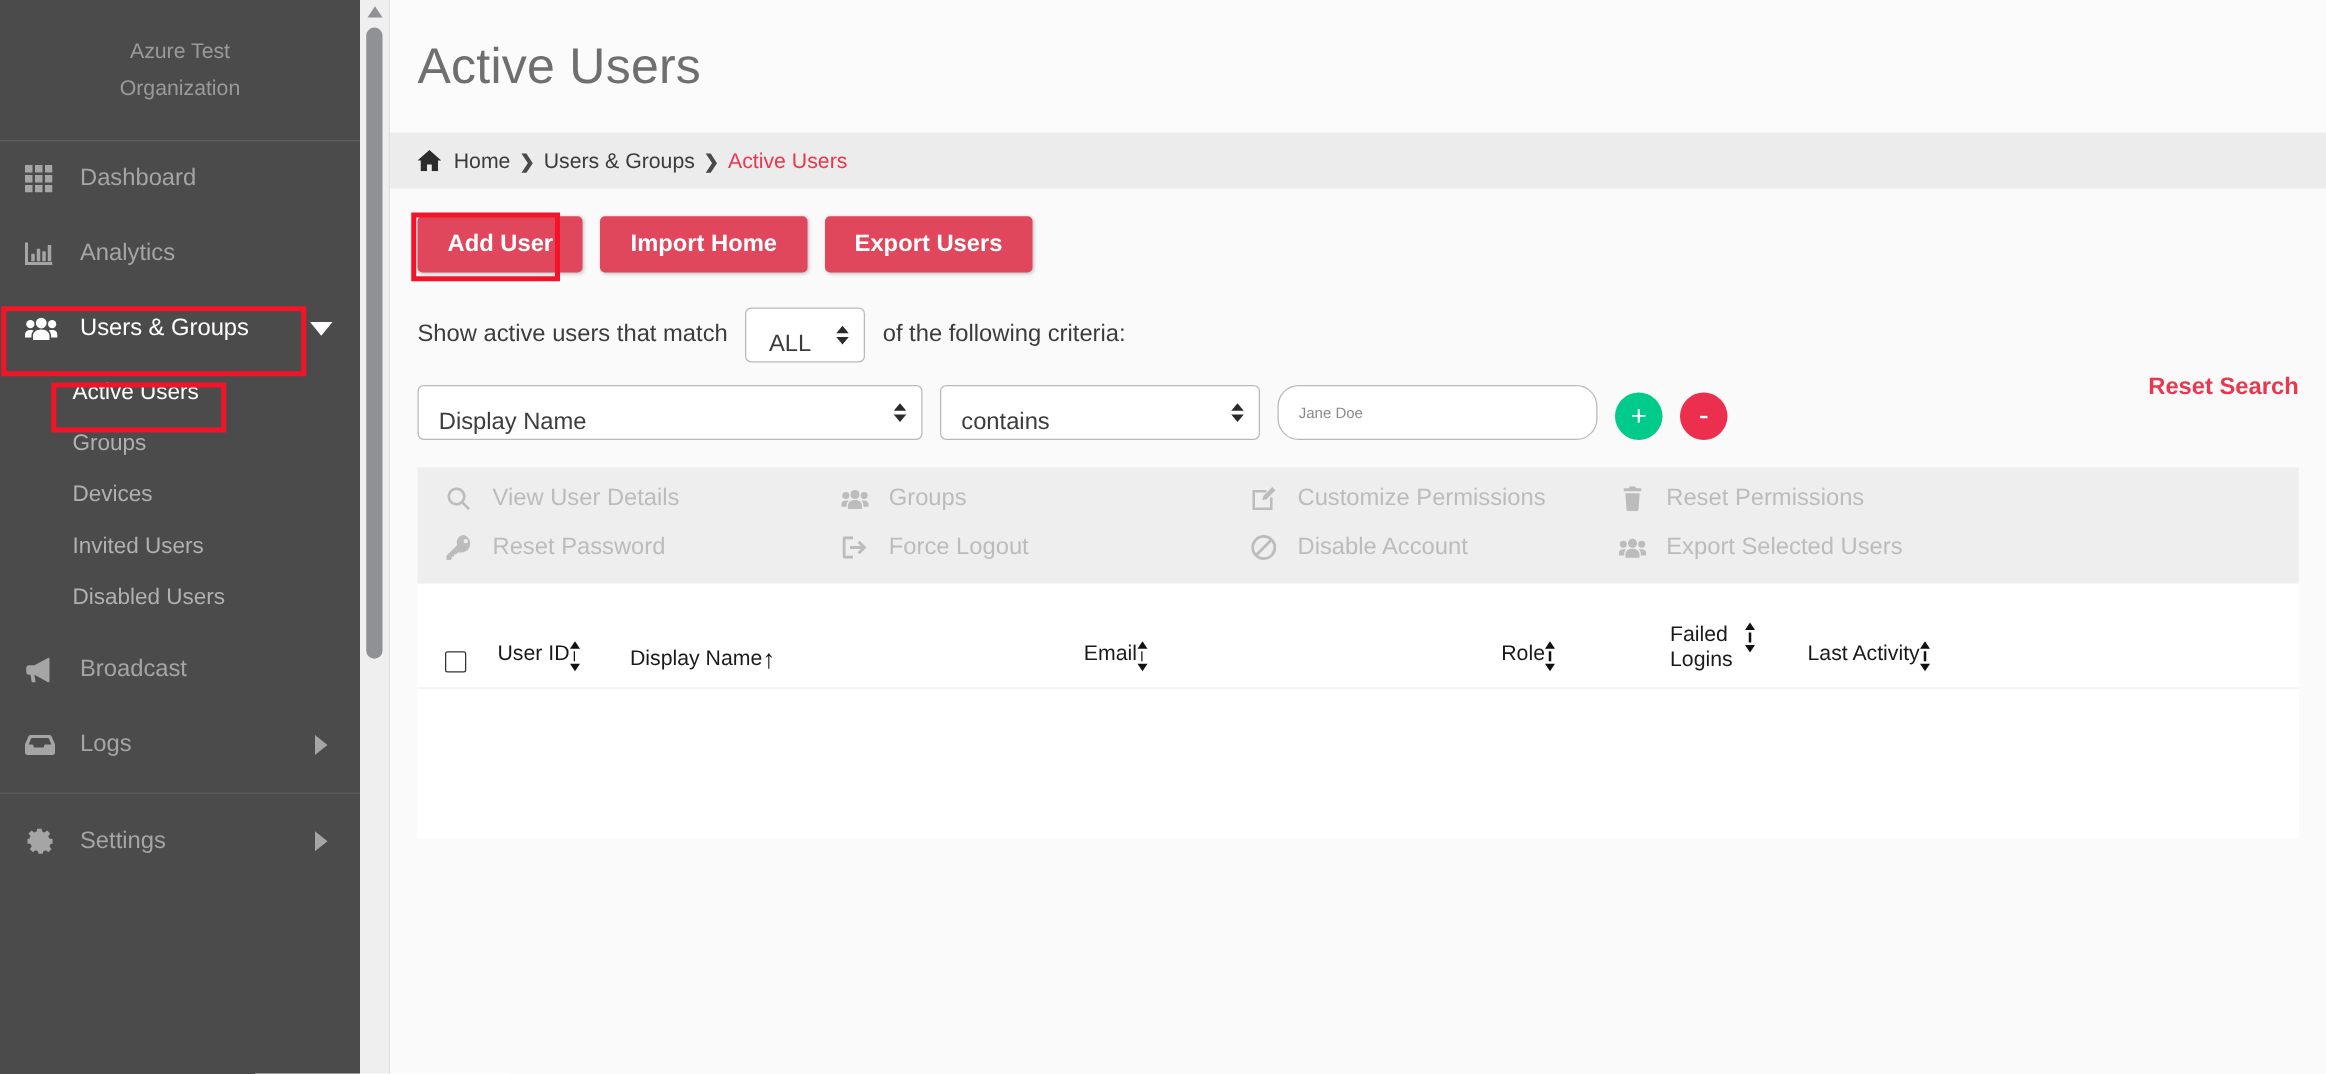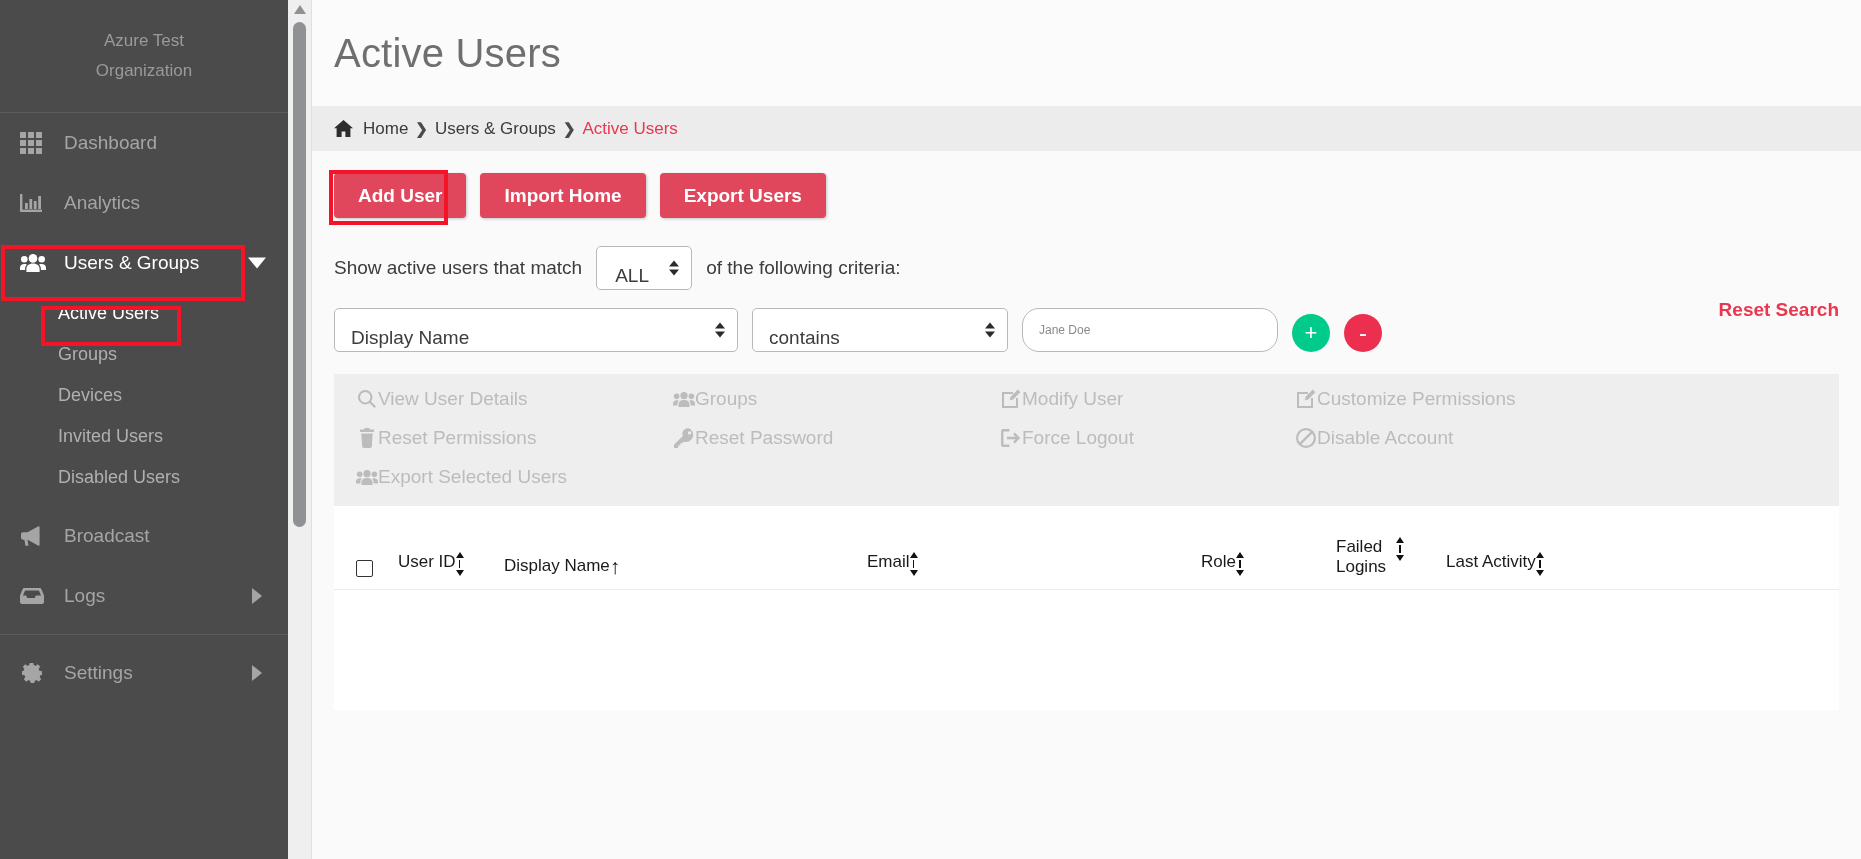--- a/index.html
+++ b/index.html
@@ -225,21 +225,21 @@
     background: #eeeeee;
     padding: 14px 22px 18px 22px;
     margin-bottom: 0;
   }
   .act-grid {
     display: grid;
     grid-template-columns: 317px 327px 295px auto;
     row-gap: 17px;
   }
   .act {
-    display: flex; align-items: center; gap: 0;
+    display: flex; align-items: center; gap: 16px;
     color: #bcbcbc; font-size: 19px;
     white-space: nowrap;
   }
   .act .ai { width: 22px; height: 22px; display: inline-flex; align-items: center; justify-content: center; flex-shrink: 0; }
   .act .ai svg { fill: #bcbcbc; display: block; }
 
   
   .tbl { background: #ffffff; }
   .thead {
     display: flex; align-items: flex-end;
@@ -483,31 +483,20 @@
                     <circle cx="21.7" cy="6.3" r="3.3"></circle>
                 <path d="M13 10.6c-4.3 0-6.6 2.3-6.6 5.3V19h13.2v-3.1c0-3-2.3-5.3-6.6-5.3z"></path>
                 <path d="M4.3 11c-2.6 0-4.3 1.6-4.3 3.7V17h5.1v-1.1c0-1.9.7-3.4 1.8-4.5-.8-.3-1.7-.4-2.6-.4z"></path>
                 <path d="M21.7 11c-.9 0-1.8.1-2.6.4 1.1 1.1 1.8 2.6 1.8 4.5V17H26v-2.3c0-2.1-1.7-3.7-4.3-3.7z"></path>
               </g>
                 </svg>
             </span>
             <span>Groups</span>
           </div>
 
-          <div class="act">
-            <span class="ai">
-              <svg width="20" height="20" viewBox="0 0 20 20">
-                  <g>
-                <path d="M1 3h11v2H3v12h12V9h2v10H1V3z"></path>
-                <path d="M16.8 0.6 19.4 3.2 12.2 10.4l-3.4.8.8-3.4 7.2-7.2z"></path>
-              </g>
-                </svg>
-            </span>
-            <span>Modify User</span>
-          </div>
 
           <div class="act">
             <span class="ai">
               <svg width="20" height="20" viewBox="0 0 20 20">
                   <g>
                 <path d="M1 3h11v2H3v12h12V9h2v10H1V3z"></path>
                 <path d="M16.8 0.6 19.4 3.2 12.2 10.4l-3.4.8.8-3.4 7.2-7.2z"></path>
               </g>
                 </svg>
             </span>

